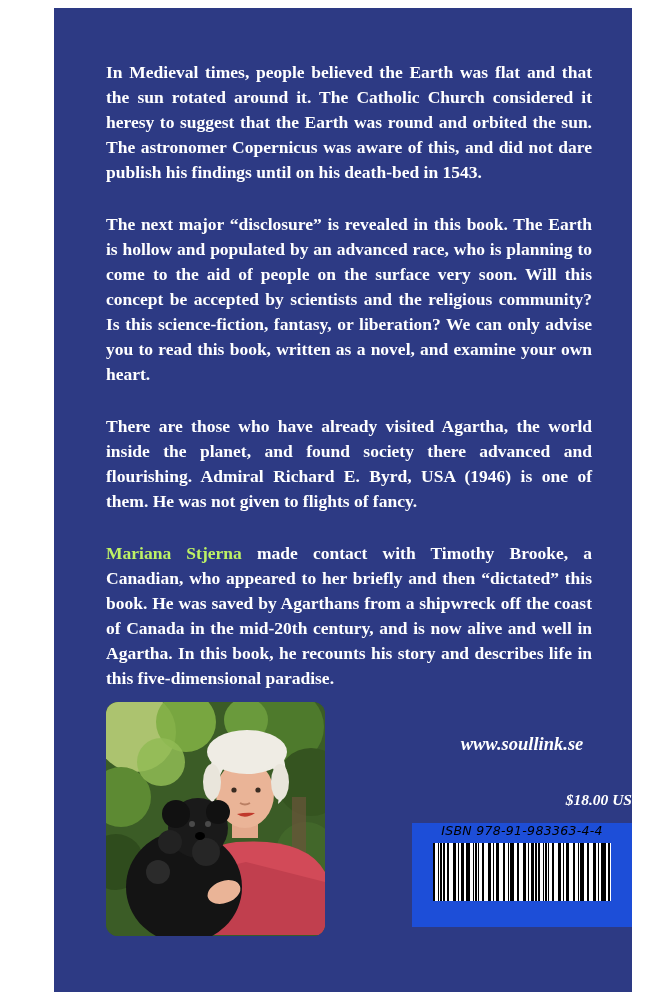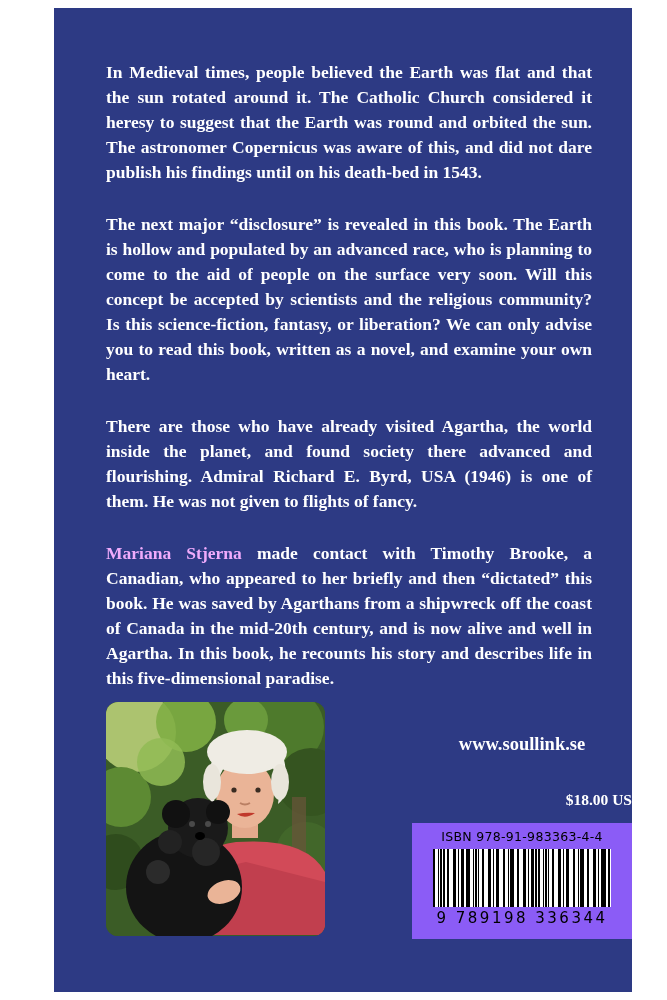--- a/index.html
+++ b/index.html
@@ -34,58 +34,58 @@
   }
   .text-block p {
     margin: 0 0 27px 0;
     color: #ffffff;
     font-weight: bold;
     font-size: 17.5px;
     line-height: 25px;
     text-align: justify;
   }
   .author-name {
-    color: #f0abfc;
+    color: #bef264;
   }
   .photo {
     position: absolute;
     left: 52px;
     top: 694px;
     width: 219px;
     height: 234px;
     border-radius: 12px;
     overflow: hidden;
     background: #3b5c26;
   }
   .photo svg { display: block; }
   .right-col {
     position: absolute;
     left: 358px;
     top: 726px;
     width: 220px;
     text-align: center;
+    font-style: italic;
   }
   .website {
     color: #ffffff;
     font-weight: bold;
     font-size: 18.5px;
     margin-bottom: 36px;
   }
   .price {
     color: #ffffff;
     font-weight: bold;
     font-size: 15.5px;
     margin-bottom: 14px;
     text-align: right;
   }
   .barcode-box {
-    background: #8b5cf6;
+    background: #1d4ed8;
     width: 220px;
-    height: 116px;
-    padding-top: 6px;
+    height: 104px;
     box-sizing: border-box;
   }
   .isbn {
     font-family: "DejaVu Sans", sans-serif;
     font-size: 12.5px;
     color: #000000;
     text-align: center;
     margin-bottom: 5px;
     letter-spacing: 0.3px;
   }
@@ -166,18 +166,17 @@
         <ellipse cx="118" cy="190" rx="17" ry="11" fill="#eab497" transform="rotate(-20 118 190)"></ellipse>
       </svg>
     </div>
 
     <div class="right-col">
       <div class="website">www.soullink.se</div>
       <div class="price">$18.00 US</div>
       <div class="barcode-box">
         <div class="isbn">ISBN 978-91-983363-4-4</div>
         <div class="bars"></div>
-        <div class="digits">9 789198 336344</div>
       </div>
     </div>
 
   </div>
 </div>
 
 </body></html>

